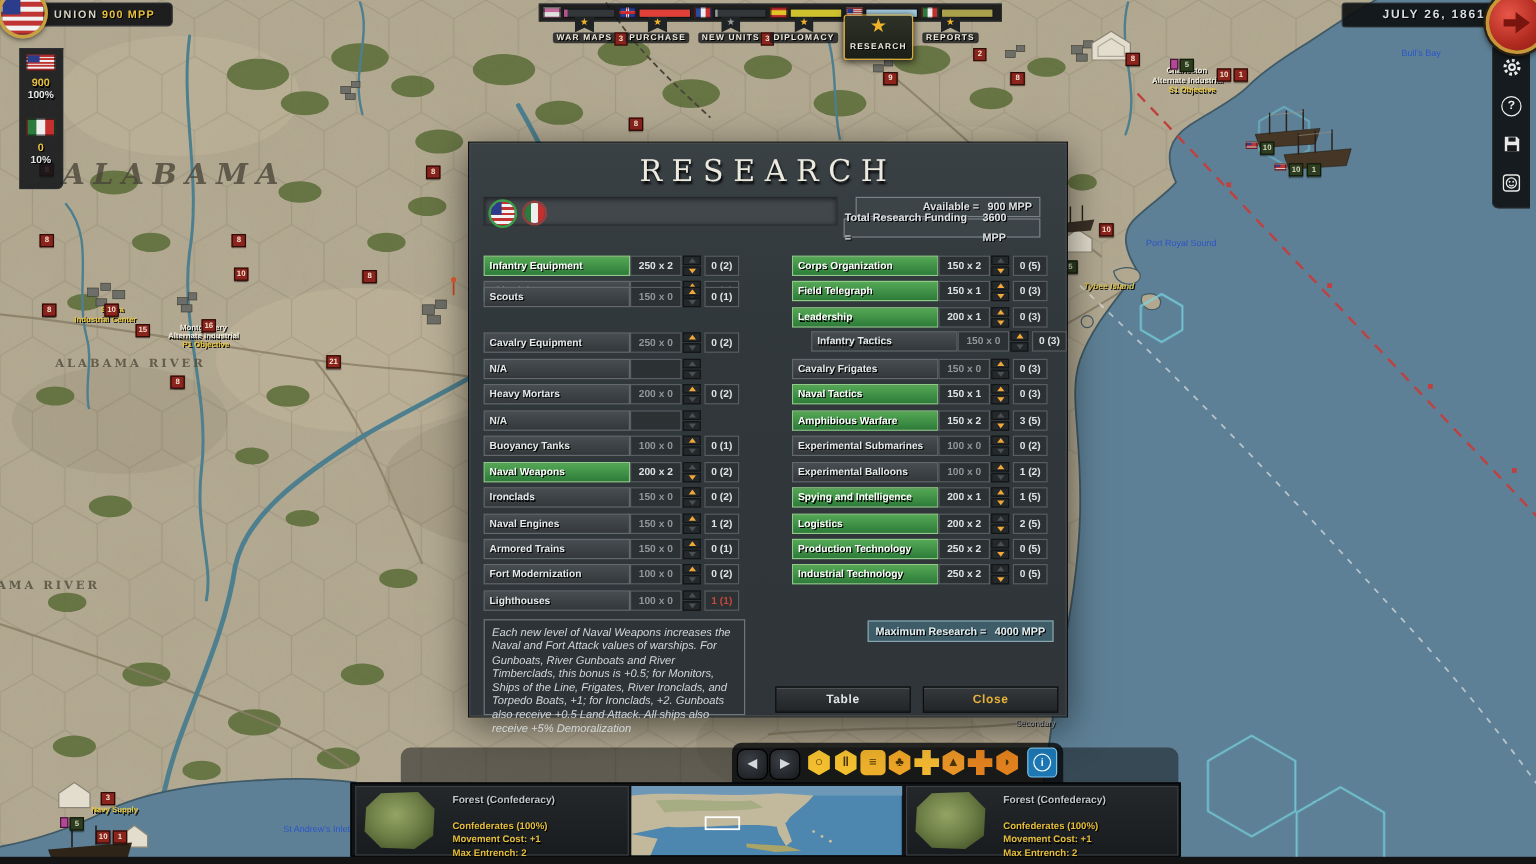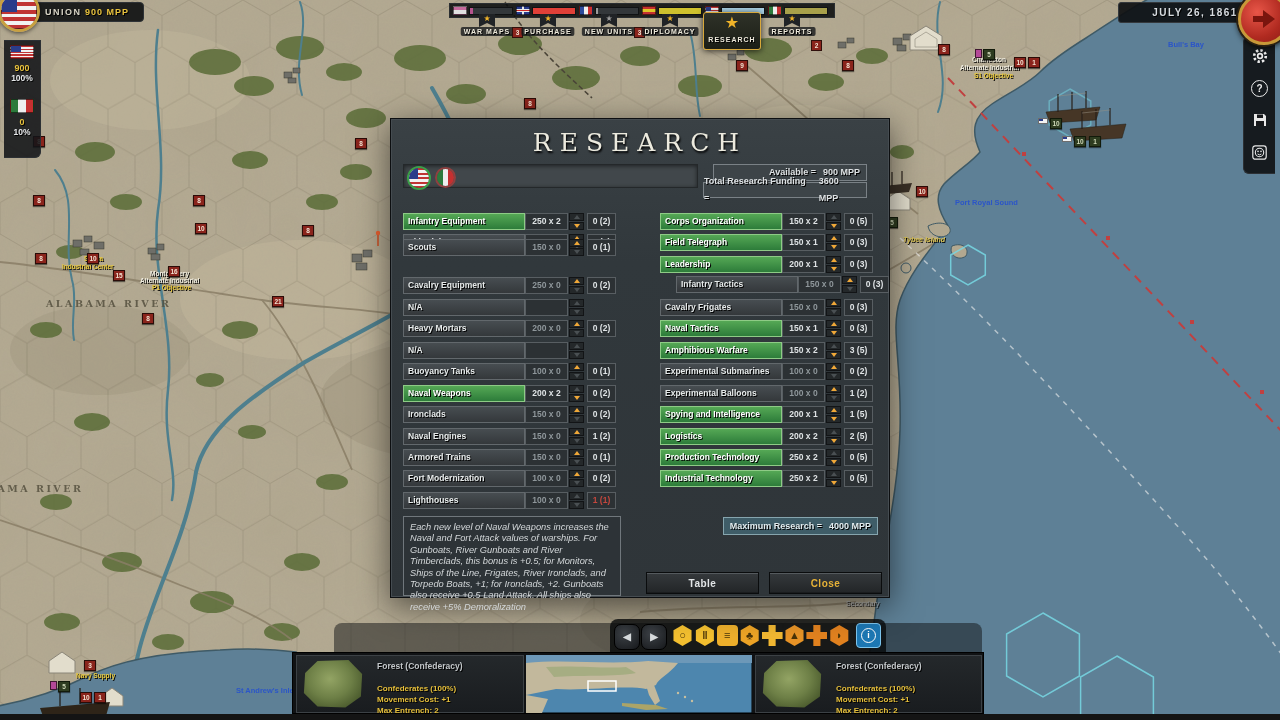--- a/index.html
+++ b/index.html
@@ -43,21 +43,21 @@
   .menu-btn.active .mribbon{background:transparent;clip-path:none;font-size:16px;line-height:16px;top:2px;width:22px;height:17px;}
   .menu-btn.active .mlabel{top:22px;background:transparent;}
   .mbadge{position:absolute;right:-8px;top:11px;min-width:7px;height:9px;background:#8a241c;border:1px solid #30100c;color:#f0e0d0;font:bold 6.5px/9px "Liberation Sans",sans-serif;padding:0 1px;}
   .mbadge.below{right:-2px;top:24px;}
 
   
   .datebox{left:1118px;top:2px;width:152px;height:19px;background:rgba(14,16,18,.92);border:1px solid #34383c;border-radius:3px;font:bold 10px/19px "Liberation Sans",sans-serif;letter-spacing:1.5px;color:#d8dce0;text-align:center;text-transform:uppercase;text-shadow:1px 1px 0 #000;z-index:20;}
   .endturn{left:1238px;top:-7px;width:46px;height:46px;border-radius:50%;background:radial-gradient(circle at 35% 35%,#e85648,#b02a20 60%,#8a1c14);border:3px solid #c89838;box-shadow:0 0 0 2px #2a2013,0 2px 6px #000;z-index:22;display:flex;align-items:center;justify-content:center;}
 
   
-  .leftbar{left:4px;top:40px;width:36px;height:116px;background:rgba(18,21,24,.88);border:1px solid #2c3034;border-left:none;border-radius:0 0 6px 0;z-index:15;text-decoration:underline;}
+  .leftbar{left:16px;top:40px;width:36px;height:116px;background:rgba(18,21,24,.88);border:1px solid #2c3034;border-left:none;border-radius:0 0 6px 0;z-index:15;text-decoration:underline;}
   .lentry{position:absolute;width:100%;text-align:center;}
   .lentry .flagbase{width:24px;height:14px;}
   .lval{font:bold 9px/10px "Liberation Sans",sans-serif;color:#e8c23c;text-shadow:1px 1px 0 #000;}
   .lpct{font:bold 8.5px/10px "Liberation Sans",sans-serif;color:#e4e6e8;text-shadow:1px 1px 0 #000;}
   .rightbar{left:1243px;top:36px;width:31px;height:136px;background:rgba(16,18,21,.92);border:1px solid #2c3034;border-right:none;border-radius:6px 0 0 6px;z-index:15;}
   .ricon{position:absolute;left:0;width:100%;height:30px;display:flex;align-items:center;justify-content:center;color:#ececec;font:bold 14px/30px "Liberation Sans",sans-serif;}
 
   
   .dialog{left:390px;top:118px;width:500px;height:480px;background:linear-gradient(180deg,#3a4145,#31383c 30%,#2f3539);border:1px solid #0d0f11;box-shadow:inset 0 0 0 1px #454c51,0 8px 30px rgba(0,0,0,.55);box-sizing:border-box;z-index:30;}
   .dtitle{position:absolute;left:0;top:9px;width:100%;text-align:center;font-family:"DejaVu Serif",serif;font-size:25px;letter-spacing:8px;color:#eceade;text-shadow:1px 2px 2px #000;}
@@ -111,21 +111,21 @@
   .minimap{position:absolute;left:233px;top:2px;width:226px;height:58px;}
   .bottomedge{left:0;top:714px;width:1280px;height:6px;background:#141414;z-index:11;}
 
   
   .maplayer{left:0;top:0;width:1280px;height:720px;z-index:2;pointer-events:none;}
   .ml{position:absolute;white-space:nowrap;}
   .ml.state{font-family:"DejaVu Serif",serif;font-style:italic;font-weight:bold;font-size:24px;letter-spacing:7px;color:#4a4438;opacity:.78;}
   .ml.river{font-family:"DejaVu Serif",serif;font-weight:bold;font-size:9.5px;letter-spacing:2.5px;color:#55503f;opacity:.85;}
   .ml.obj{font-weight:bold;font-size:6.5px;line-height:7px;color:#e8c83a;text-shadow:1px 1px 0 #000;}
   .ml.city{font-weight:bold;font-size:6.5px;line-height:7px;color:#f0ede0;text-shadow:1px 1px 0 #000;}
-  .ml.water{font-weight:bold;font-size:7.5px;color:#2b55c8;}
+  .ml.water{font-weight:normal;font-size:7.5px;color:#2b55c8;}
   .ml.island{font-style:italic;font-weight:bold;font-size:7px;color:#d8c050;text-shadow:1px 1px 0 #000;}
   .ml.dim{font-size:7px;color:#b8bcc0;text-shadow:1px 1px 0 #000;}
   .mk{position:absolute;min-width:8px;height:9px;background:#8a241c;border:1px solid #2a0c08;color:#f2e2d2;font:bold 6.5px/9px "Liberation Sans",sans-serif;text-align:center;padding:0 1px;box-shadow:0 1px 1px rgba(0,0,0,.5);}
   .mk.green{background:#2e3c20;border-color:#121a0a;color:#cfd8b8;}
   .chipflag{position:absolute;width:10px;height:6px;}
   .chipmag{position:absolute;width:5px;height:7px;background:#b44898;border:1px solid #401832;}
 </style>
 </head>
 <body>
 
@@ -308,20 +308,21 @@
       <path d="M1082,111 L1082,129 M1096,109 L1096,127 M1110,108 L1110,125" stroke="#28201a" stroke-width="1.2"></path>
       <path d="M1082,113 L1110,110" stroke="#9a9284" stroke-width="0.5"></path>
       <path d="M884,186 L912,183 L909,192 L887,194 Z" fill="#3a3026"></path>
       <path d="M892,172 L892,186 M902,171 L902,184" stroke="#28201a" stroke-width="1.2"></path>
       <path d="M40,708 L110,702 L106,716 L44,719 Z" fill="#2e2418"></path>
       <path d="M60,690 L60,706 M80,688 L80,704" stroke="#1c140e" stroke-width="1.2"></path>
     </g>
   </svg>
 
   <div class="abs maplayer">
+      <div class="ml state" style="left: 52px; top: 130px;">ALABAMA</div>
       <div class="ml river" style="left: 46px; top: 298px;">ALABAMA RIVER</div>
       <div class="ml river" style="left: -42px; top: 483px;">ALABAMA RIVER</div>
       <div class="ml obj" style="left: 84px; top: 255px;">Selma</div>
       <div class="ml obj" style="left: 62px; top: 263px;">Industrial Center</div>
       <div class="ml city" style="left: 150px; top: 270px;">Montgomery</div>
       <div class="ml city" style="left: 140px; top: 277px;">Alternate Industrial</div>
       <div class="ml obj" style="left: 152px; top: 284px;">P1 Objective</div>
       <div class="ml city" style="left: 972px; top: 56px;">Charleston</div>
       <div class="ml city" style="left: 960px; top: 64px;">Alternate Industrial</div>
       <div class="ml obj" style="left: 974px; top: 72px;">S1 Objective</div>

